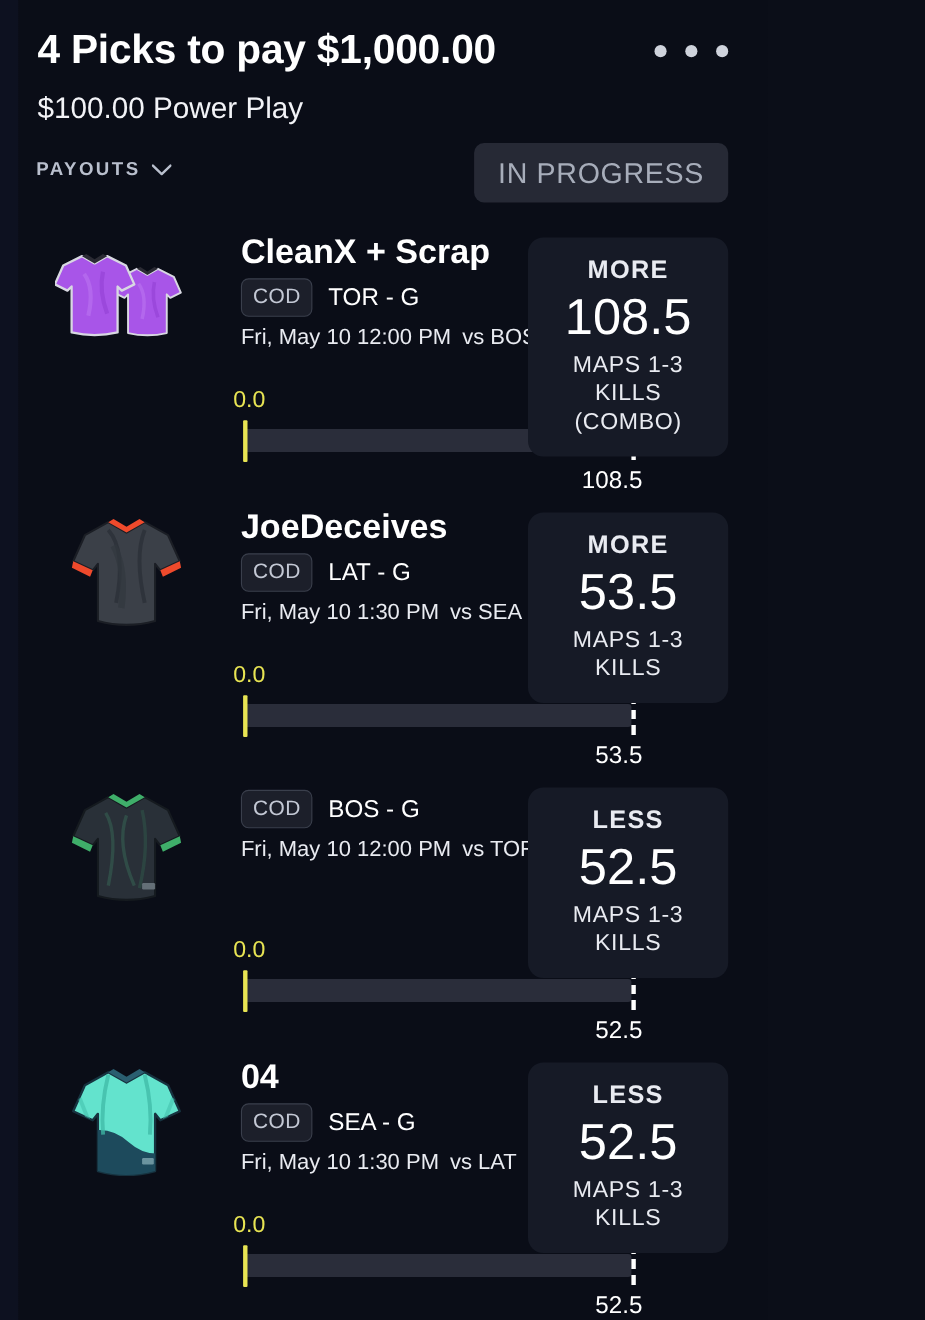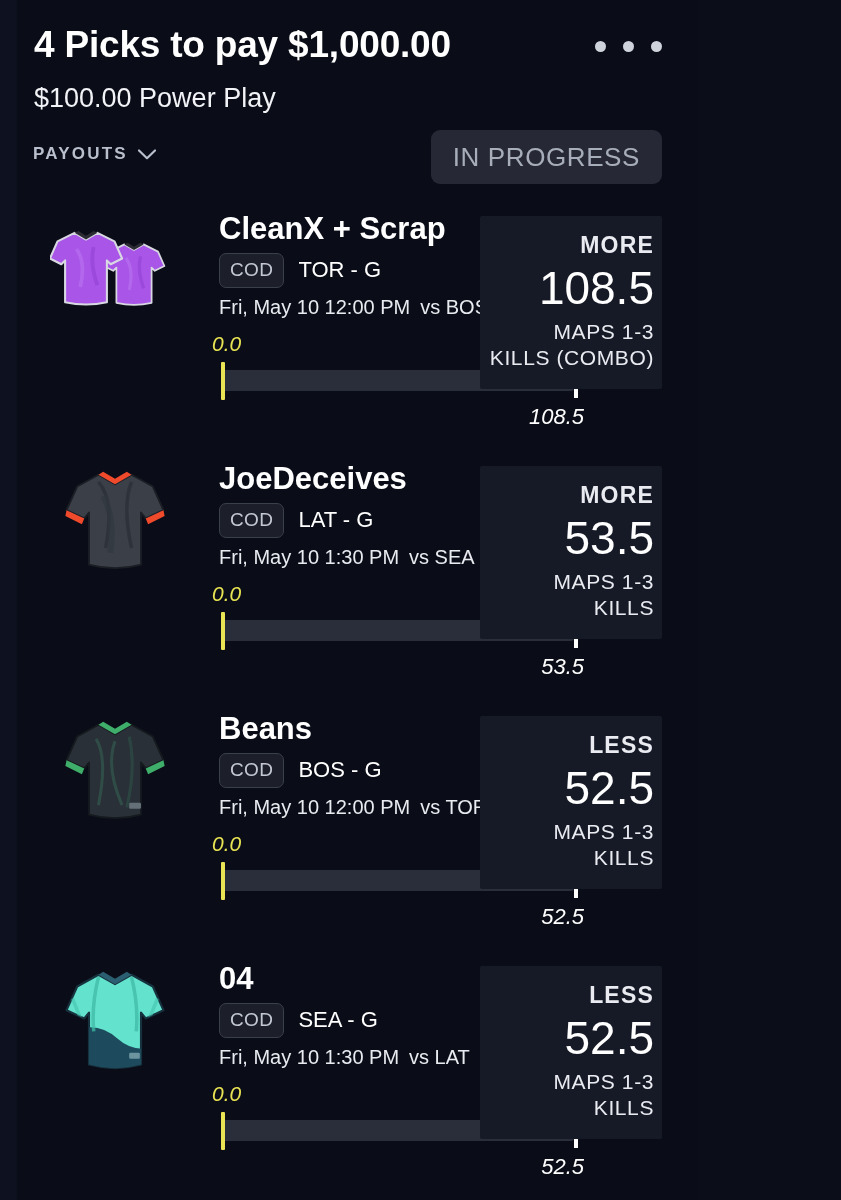--- a/index.html
+++ b/index.html
@@ -153,24 +153,23 @@
     margin-top: 8px;
     font-size: 20px;
     color: #e9ebf1;
     white-space: nowrap;
   }
   .game-line .vs { margin-left: 10px; }
 
   
   .progress-block {
     position: absolute;
-    left: 212px; top: 132px;
+    left: 212px; top: 152px;
     width: 372px;
     height: 95px;
-    font-style: italic;
   }
   .cur-value {
     position: absolute;
     left: 0; top: 0;
     font-size: 21px;
     color: #e8e453;
     font-weight: 400;
   }
   .bar-area {
     position: absolute;
@@ -207,25 +206,25 @@
     font-size: 22px;
     color: #ffffff;
     text-align: right;
   }
 
   
   .stat-card {
     position: absolute;
     right: 36px; top: 16px;
     width: 182px;
-    border-radius: 2px;
+    border-radius: 14px;
     background: #161a26;
-    padding: 16px 8px 18px;
+    padding: 16px 20px 18px;
     box-sizing: border-box;
-    text-align: right;
+    text-align: center;
     cursor: pointer;
   }
   .stat-dir {
     font-size: 23px;
     font-weight: 700;
     color: #e9ebf1;
     letter-spacing: 1.2px;
   }
   .stat-line {
     font-size: 46px;
@@ -366,21 +365,20 @@
             <path d="M3 34 L18 41 L16 46 L2 39 Z" fill="#3fae6a"></path>
             <path d="M85 34 L70 41 L72 46 L86 39 Z" fill="#3fae6a"></path>
             <path d="M28 16 Q38 32 30 72" fill="none" stroke="#31514a" stroke-width="2.6" opacity="0.85"></path>
             <path d="M44 18 Q36 40 50 72" fill="none" stroke="#31514a" stroke-width="2.6" opacity="0.85"></path>
             <path d="M56 14 Q62 40 54 74" fill="none" stroke="#2d4a44" stroke-width="2.6" opacity="0.8"></path>
             <rect x="56" y="70" width="10" height="5" rx="1" fill="#6f7a82" opacity="0.85"></rect>
           </svg>
         </div>
 
         <div class="info">
-          <div class="player-name">Beans</div>
           <div class="meta-row">
             <span class="league-chip">COD</span>
             <span class="team-pos">BOS - G</span>
           </div>
           <div class="game-line">
             <span>Fri, May 10 12:00 PM</span><span class="vs">vs TOR</span>
           </div>
         </div>
 
         <div class="progress-block">

